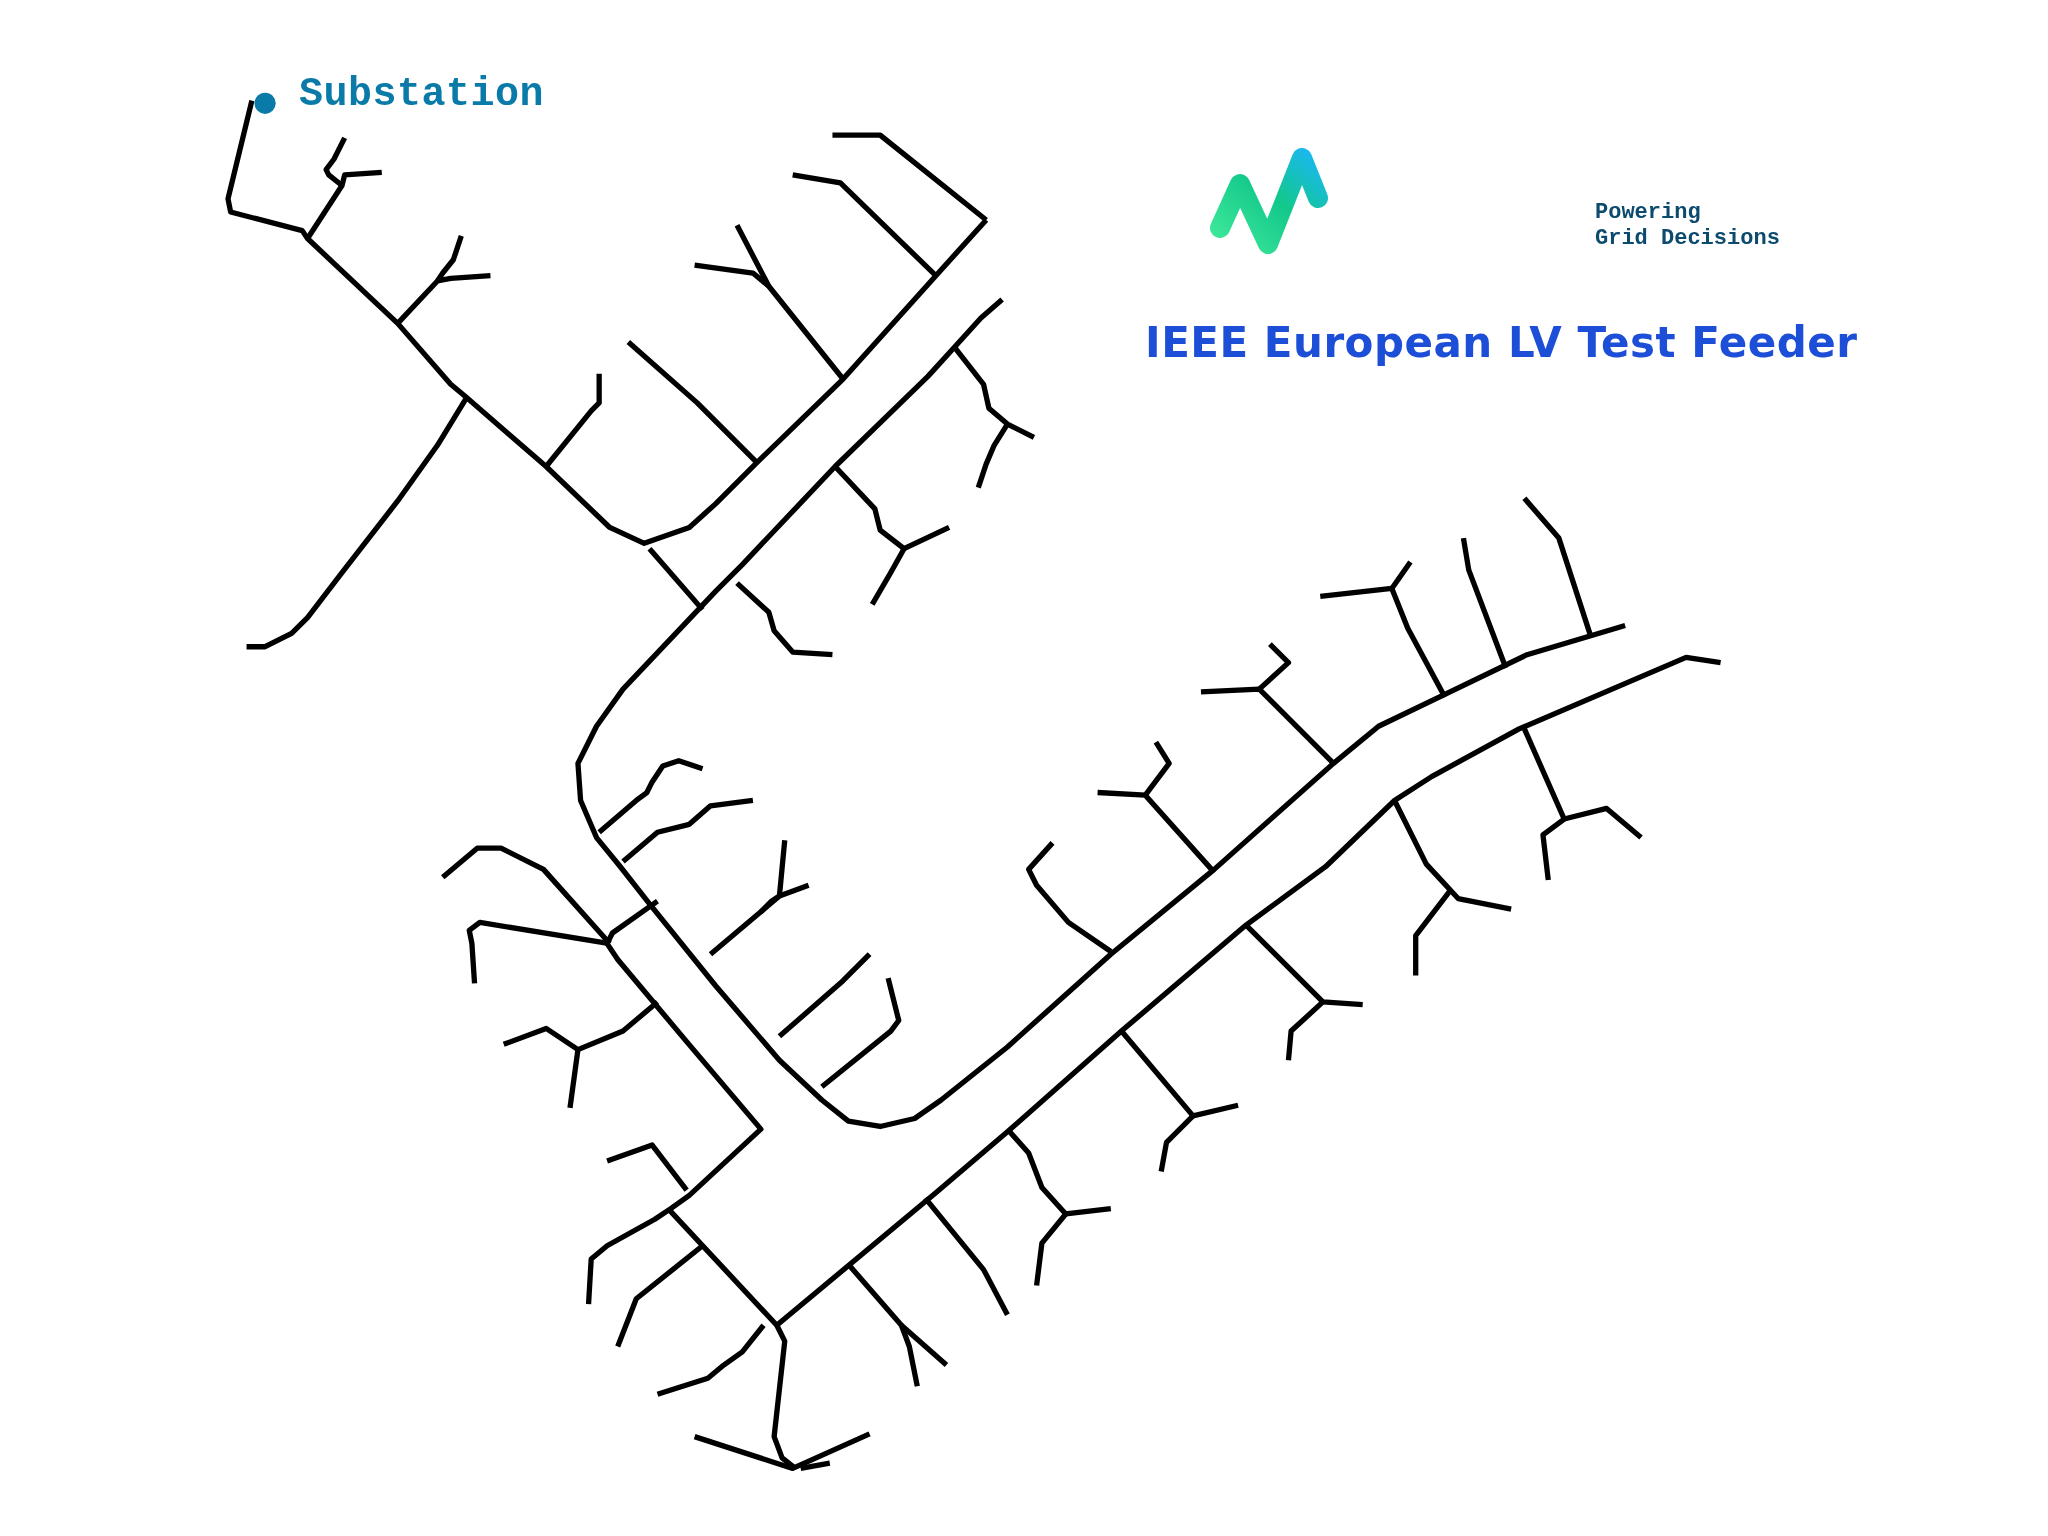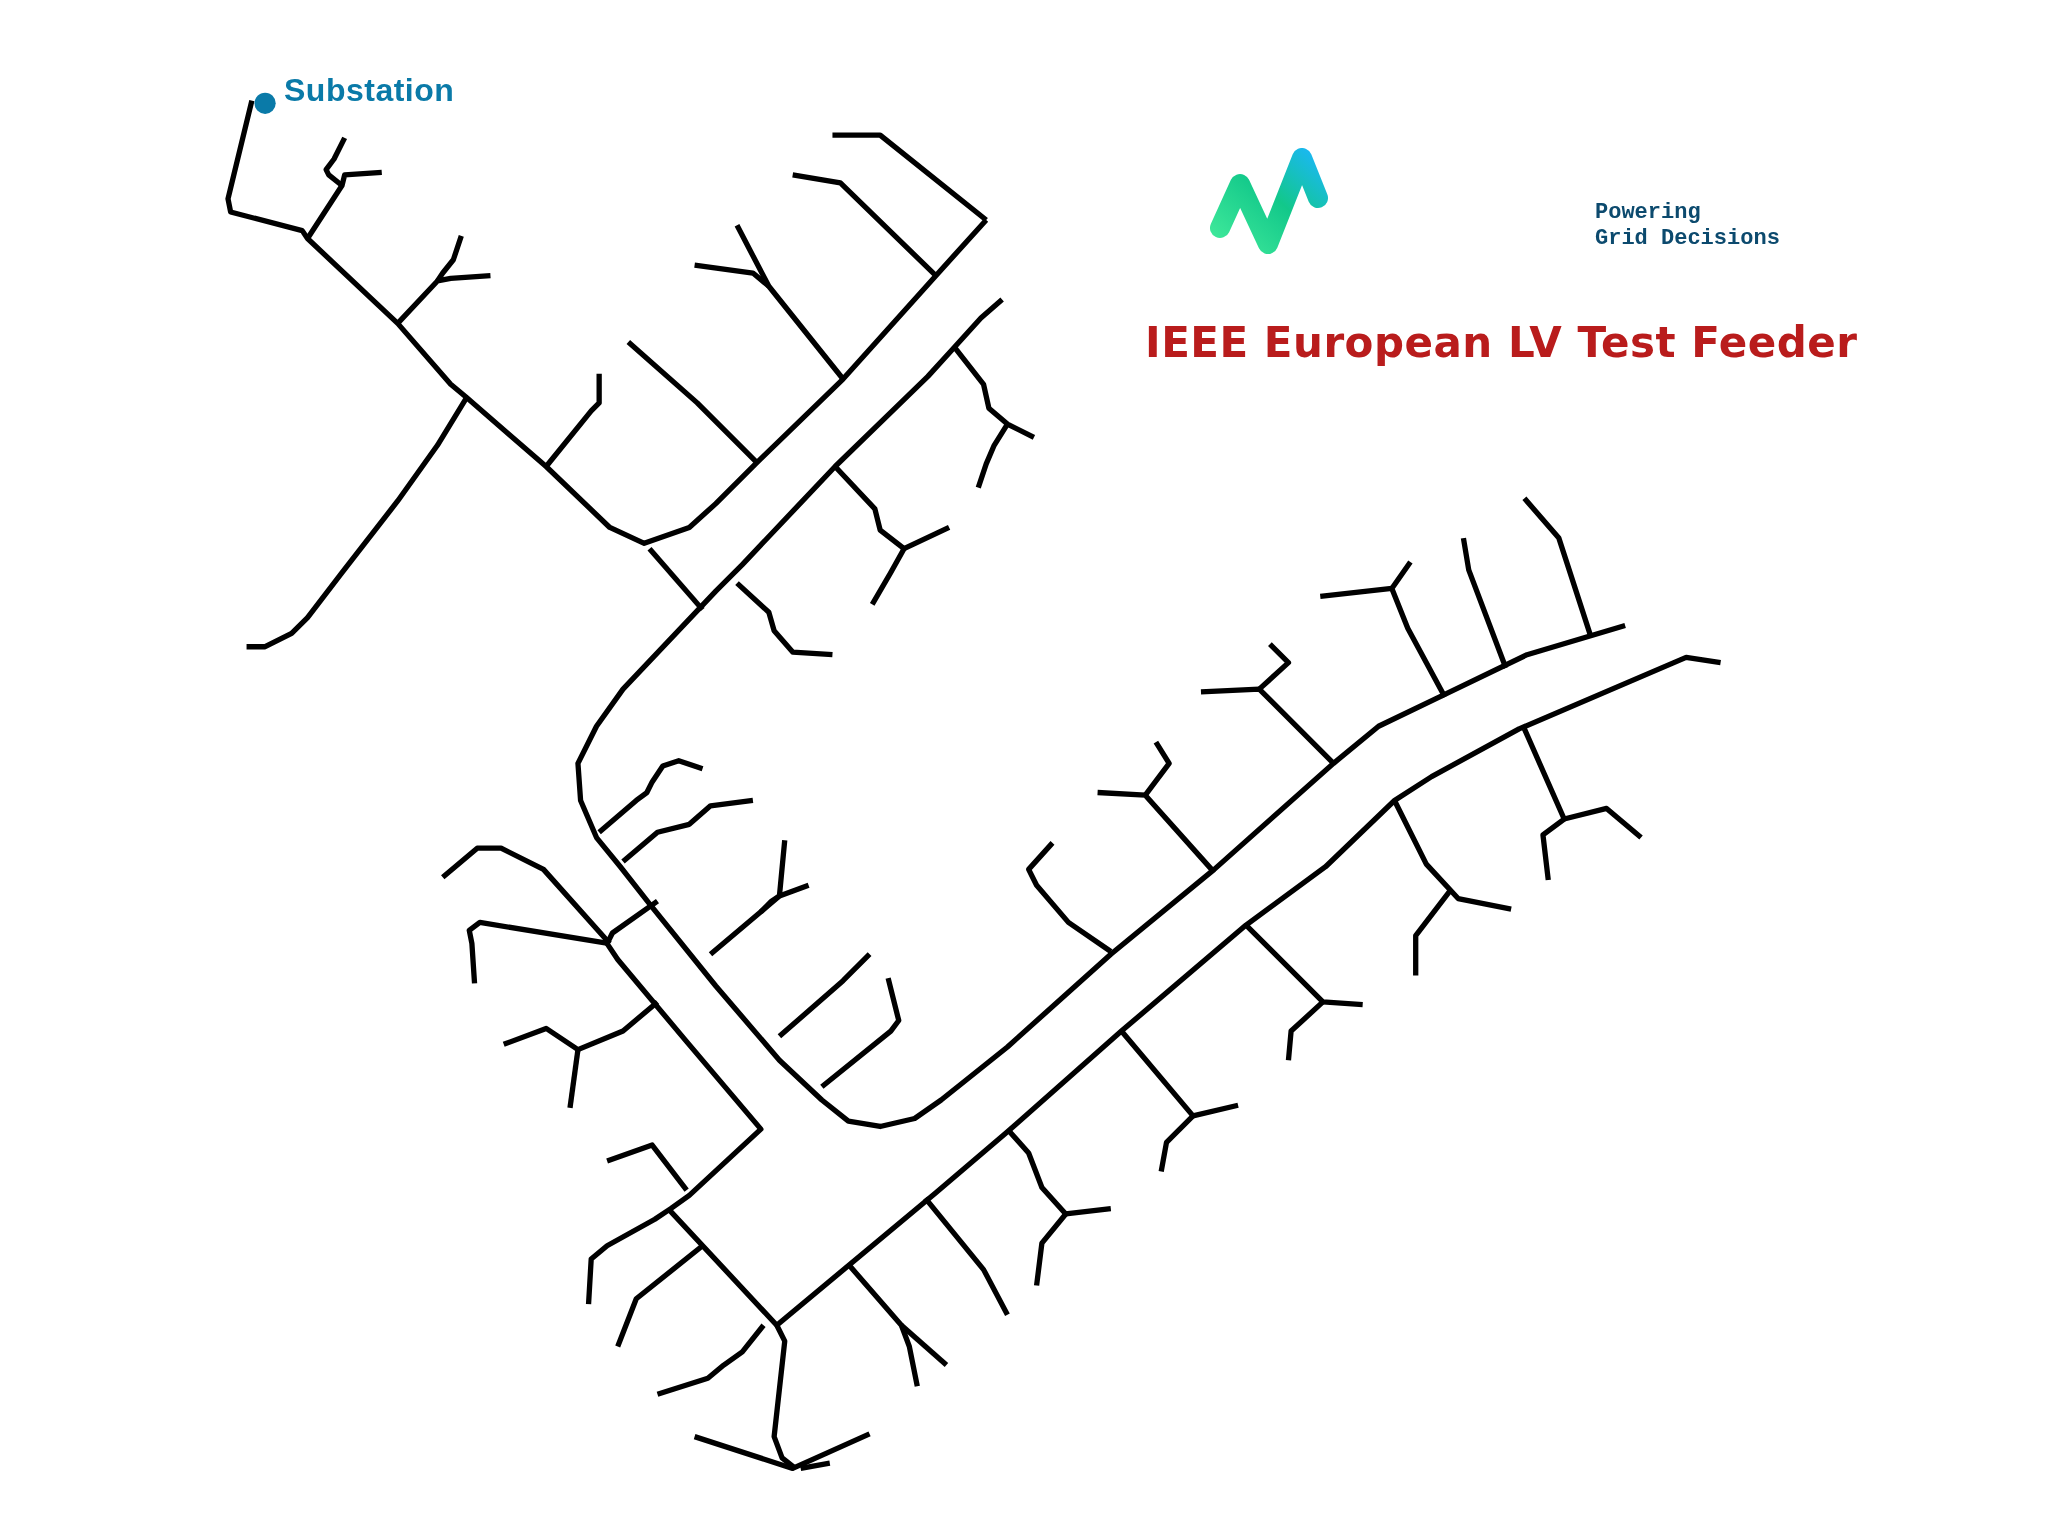--- a/index.html
+++ b/index.html
@@ -1,24 +1,24 @@
 <!DOCTYPE html>
 <html><head>
   <meta charset="utf-8">
   <style>
     html, body { margin: 0; padding: 0; background: #ffffff; }
     body { width: 2048px; height: 1536px; position: relative; overflow: hidden; font-family: "DejaVu Sans", sans-serif; }
     #feeder-map { position: absolute; left: 0; top: 0; width: 2048px; height: 1536px; }
     .line { fill: none; stroke: #000000; stroke-width: 4; stroke-linecap: butt; stroke-linejoin: round; }
     .subst-dot { fill: #0a7aa8; }
-    .subst-label { position: absolute; left: 284px; top: 72px; font-family: Liberation Sans, sans-serif; font-weight: bold; font-size: 32px; color: #0a7aa8; letter-spacing: 0.5px; }
+    .subst-label { position: absolute; left: 299px; top: 72px; font-family: Liberation Mono, monospace; font-weight: bold; font-size: 40px; color: #0a7aa8; letter-spacing: 0.5px; }
     .logo { position: absolute; left: 1210px; top: 148px; width: 580px; height: 110px; }
     .logo-word { position: absolute; left: 120px; top: 2px; font-family: "DejaVu Sans", sans-serif; font-weight: bold; font-size: 78px; color: #0c3b52; letter-spacing: -2px; line-height: 1; }
     .logo-tag { position: absolute; left: 385px; top: 52px; font-family: Liberation Mono, monospace; font-weight: bold; font-size: 22px; color: #0c4a6e; line-height: 26px; }
-    .title { position: absolute; left: 1145px; top: 318px; font-family: "DejaVu Sans", sans-serif; font-weight: bold; font-size: 42px; color: #b91c1c; letter-spacing: 0.5px; white-space: nowrap; }
+    .title { position: absolute; left: 1145px; top: 318px; font-family: "DejaVu Sans", sans-serif; font-weight: bold; font-size: 42px; color: #1d4ed8; letter-spacing: 0.5px; white-space: nowrap; }
   </style>
 </head>
 <body>
 
 <svg id="feeder-map" viewBox="0 0 1545 1159" preserveAspectRatio="none" xmlns="http://www.w3.org/2000/svg">
   <g>
 
     <polyline class="line" points="190,76 172,150 174,160 228,174 232,180 300,244 340,290 352,300 412,352 460,398 486,410 520,398 540,380 570,350 636,286 706,208 744,166"></polyline>
 
     <polyline class="line" points="232,180 258,140 260,132 288,130"></polyline>

